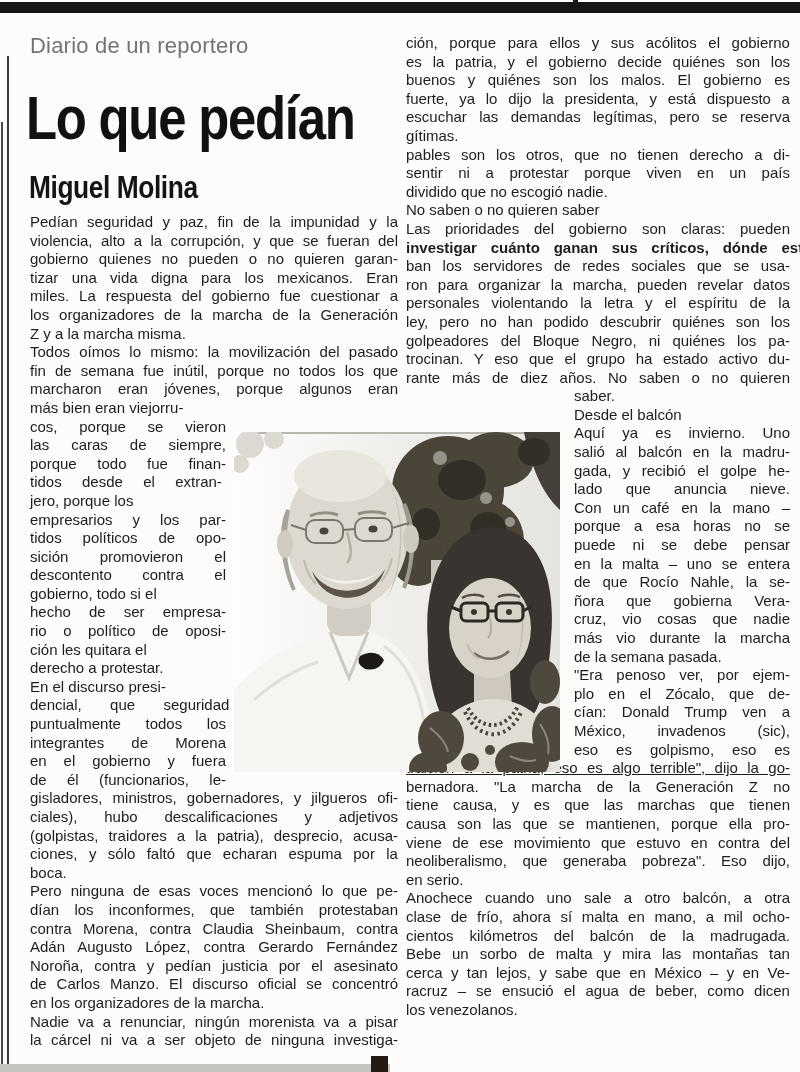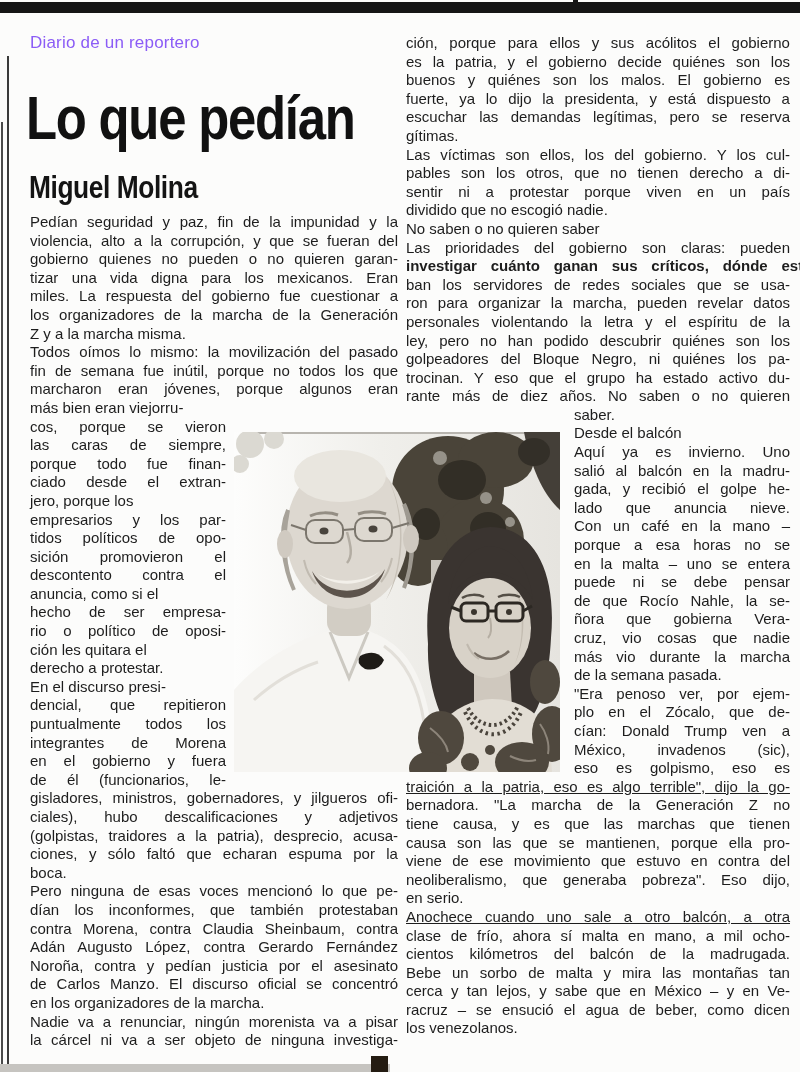--- a/index.html
+++ b/index.html
@@ -7,21 +7,21 @@
     width:800px;height:1072px;position:relative;overflow:hidden;
     background:#fcfcfb;color:#1f1f1f;
     font-family:"Liberation Sans",sans-serif;
     -webkit-font-smoothing:antialiased;
   }
   .abs{position:absolute}
   .top-bar{left:0;top:2px;width:800px;height:11px;background:#151515}
   .top-notch{left:573px;top:0;width:5px;height:13px;background:#151515}
   .rule-outer{left:1px;top:122px;width:2px;height:950px;background:#4a4a4a}
   .rule-inner{left:7px;top:56px;width:2px;height:1008px;background:#3a3a3a}
-  .kicker{left:30px;top:33px;font-size:17px;letter-spacing:.2px;color:#8b5cf6;white-space:nowrap}
+  .kicker{left:30px;top:33px;font-size:22px;letter-spacing:.2px;color:#737373;white-space:nowrap}
   .headline{
     left:26px;top:82px;margin:0;font-size:62px;font-weight:bold;letter-spacing:-1.5px;
     transform:scaleX(.82);transform-origin:0 0;white-space:nowrap;color:#111;
   }
   .byline{
     left:29px;top:170px;font-size:31px;font-weight:bold;letter-spacing:-.5px;
     transform:scaleX(.85);transform-origin:0 0;white-space:nowrap;color:#141414;
   }
   .col{position:absolute}
   .col-left{left:30px;top:213px;width:368px}
@@ -59,33 +59,33 @@
         <div class="tline"><span>Z y a la marcha misma.</span></div>
         <div class="tline" style="word-spacing: 5.05px;"><span>Todos oímos lo mismo: la movilización del pasado</span></div>
         <div class="tline" style="word-spacing: 4.94px;"><span>fin de semana fue inútil, porque no todos los que</span></div>
         <div class="tline" style="word-spacing: 12.06px;"><span>marcharon eran jóvenes, porque algunos eran</span></div>
         <div class="tline"><span>más bien eran viejorru-</span></div>
       </div>
     <div class="seg narrow-left">
         <div class="tline" style="word-spacing: 17.53px;"><span>cos, porque se vieron</span></div>
         <div class="tline" style="word-spacing: 17.81px;"><span>las caras de siempre,</span></div>
         <div class="tline" style="word-spacing: 16.41px;"><span>porque todo fue finan-</span></div>
-        <div class="tline" style="word-spacing: 16.14px;"><span>ciado desde el extran-</span></div>
+        <div class="tline" style="word-spacing: 16.14px;"><span>tidos desde el extran-</span></div>
         <div class="tline"><span>jero, porque los</span></div>
         <div class="tline" style="word-spacing: 15.87px;"><span>empresarios y los par-</span></div>
         <div class="tline" style="word-spacing: 16.69px;"><span>tidos políticos de opo-</span></div>
         <div class="tline" style="word-spacing: 27.13px;"><span>sición promovieron el</span></div>
         <div class="tline" style="word-spacing: 26.28px;"><span>descontento contra el</span></div>
-        <div class="tline"><span>anuncia, como si el</span></div>
+        <div class="tline"><span>gobierno, todo si el</span></div>
         <div class="tline" style="word-spacing: 13.92px;"><span>hecho de ser empresa-</span></div>
         <div class="tline" style="word-spacing: 12.31px;"><span>rio o político de oposi-</span></div>
         <div class="tline"><span>ción les quitara el</span></div>
         <div class="tline"><span>derecho a protestar.</span></div>
         <div class="tline"><span>En el discurso presi-</span></div>
-        <div class="tline" style="word-spacing: 24.2px;"><span>dencial, que repitieron</span></div>
+        <div class="tline" style="word-spacing: 24.2px;"><span>dencial, que seguridad</span></div>
         <div class="tline" style="word-spacing: 20.45px;"><span>puntualmente todos los</span></div>
         <div class="tline" style="word-spacing: 22.95px;"><span>integrantes de Morena</span></div>
         <div class="tline" style="word-spacing: 12.72px;"><span>en el gobierno y fuera</span></div>
         <div class="tline" style="word-spacing: 16.14px;"><span>de él (funcionarios, le-</span></div>
       </div>
     <div class="seg">
         <div class="tline" style="word-spacing: 5.9px;"><span>gisladores, ministros, gobernadores, y jilgueros ofi-</span></div>
         <div class="tline" style="word-spacing: 22.59px;"><span>ciales), hubo descalificaciones y adjetivos</span></div>
         <div class="tline" style="word-spacing: 5.89px;"><span>(golpistas, traidores a la patria), desprecio, acusa-</span></div>
         <div class="tline" style="word-spacing: 7.22px;"><span>ciones, y sólo faltó que echaran espuma por la</span></div>
@@ -103,21 +103,20 @@
   </div>
 
   <div class="col col-right">
     <div class="seg">
         <div class="tline" style="word-spacing: 7.45px;"><span>ción, porque para ellos y sus acólitos el gobierno</span></div>
         <div class="tline" style="word-spacing: 6.63px;"><span>es la patria, y el gobierno decide quiénes son los</span></div>
         <div class="tline" style="word-spacing: 8.29px;"><span>buenos y quiénes son los malos. El gobierno es</span></div>
         <div class="tline" style="word-spacing: 6.53px;"><span>fuerte, ya lo dijo la presidenta, y está dispuesto a</span></div>
         <div class="tline" style="word-spacing: 8.14px;"><span>escuchar las demandas legítimas, pero se reserva</span></div>
         <div class="tline"><span>gítimas.</span></div>
-        <div class="tline" style="word-spacing: 5.95px;"><span>Las víctimas son ellos, los del gobierno. Y los cul-</span></div>
         <div class="tline" style="word-spacing: 6.62px;"><span>pables son los otros, que no tienen derecho a di-</span></div>
         <div class="tline" style="word-spacing: 11.41px;"><span>sentir ni a protestar porque viven en un país</span></div>
         <div class="tline"><span>dividido que no escogió nadie.</span></div>
         <div class="tline"><span>No saben o no quieren saber</span></div>
         <div class="tline" style="word-spacing: 10.63px;"><span>Las prioridades del gobierno son claras: pueden</span></div>
         <div class="tline" style="word-spacing: 9.66px; font-weight: bold;"><span>investigar cuánto ganan sus críticos, dónde esta-</span></div>
         <div class="tline" style="word-spacing: 7.35px;"><span>ban los servidores de redes sociales que se usa-</span></div>
         <div class="tline" style="word-spacing: 6.02px;"><span>ron para organizar la marcha, pueden revelar datos</span></div>
         <div class="tline" style="word-spacing: 7.87px;"><span>personales violentando la letra y el espíritu de la</span></div>
         <div class="tline" style="word-spacing: 6.76px;"><span>ley, pero no han podido descubrir quiénes son los</span></div>
@@ -127,42 +126,42 @@
       </div>
     <div class="seg narrow-right">
         <div class="tline"><span>saber.</span></div>
         <div class="tline"><span>Desde el balcón</span></div>
         <div class="tline" style="word-spacing: 13.14px;"><span>Aquí ya es invierno. Uno</span></div>
         <div class="tline" style="word-spacing: 6.51px;"><span>salió al balcón en la madru-</span></div>
         <div class="tline" style="word-spacing: 7.17px;"><span>gada, y recibió el golpe he-</span></div>
         <div class="tline" style="word-spacing: 19.18px;"><span>lado que anuncia nieve.</span></div>
         <div class="tline" style="word-spacing: 7.37px;"><span>Con un café en la mano –</span></div>
         <div class="tline" style="word-spacing: 9.18px; text-align: right;"><span>porque a esa horas no se</span></div>
+        <div class="tline" style="word-spacing: 12.71px;"><span>puede ni se debe pensar</span></div>
         <div class="tline" style="word-spacing: 5.7px;"><span>en la malta – uno se entera</span></div>
-        <div class="tline" style="word-spacing: 12.71px;"><span>puede ni se debe pensar</span></div>
         <div class="tline" style="word-spacing: 7.68px;"><span>de que Rocío Nahle, la se-</span></div>
         <div class="tline" style="word-spacing: 18.07px;"><span>ñora que gobierna Vera-</span></div>
         <div class="tline" style="word-spacing: 11.68px;"><span>cruz, vio cosas que nadie</span></div>
         <div class="tline" style="word-spacing: 9.81px;"><span>más vio durante la marcha</span></div>
         <div class="tline"><span>de la semana pasada.</span></div>
         <div class="tline" style="word-spacing: 9.52px;"><span>"Era penoso ver, por ejem-</span></div>
         <div class="tline" style="word-spacing: 10.18px;"><span>plo en el Zócalo, que de-</span></div>
         <div class="tline" style="word-spacing: 11.06px;"><span>cían: Donald Trump ven a</span></div>
         <div class="tline" style="word-spacing: 27.55px;"><span>México, invadenos (sic),</span></div>
         <div class="tline" style="word-spacing: 13.77px;"><span>eso es golpismo, eso es</span></div>
       </div>
     <div class="seg">
         <div class="tline" style="word-spacing: 5.18px; text-decoration: underline;"><span>traición a la patria, eso es algo terrible", dijo la go-</span></div>
         <div class="tline" style="word-spacing: 11.21px;"><span>bernadora. "La marcha de la Generación Z no</span></div>
         <div class="tline" style="word-spacing: 10.37px;"><span>tiene causa, y es que las marchas que tienen</span></div>
         <div class="tline" style="word-spacing: 6.93px;"><span>causa son las que se mantienen, porque ella pro-</span></div>
         <div class="tline" style="word-spacing: 6.2px;"><span>viene de ese movimiento que estuvo en contra del</span></div>
         <div class="tline" style="word-spacing: 11.36px;"><span>neoliberalismo, que generaba pobreza". Eso dijo,</span></div>
         <div class="tline"><span>en serio.</span></div>
-        <div class="tline" style="word-spacing: 8.18px; text-decoration: underline;"><span>Anochece cuando uno sale a otro balcón, a otra</span></div>
+        <div class="tline" style="word-spacing: 8.18px;"><span>Anochece cuando uno sale a otro balcón, a otra</span></div>
         <div class="tline" style="word-spacing: 5.47px;"><span>clase de frío, ahora sí malta en mano, a mil ocho-</span></div>
         <div class="tline" style="word-spacing: 11.75px;"><span>cientos kilómetros del balcón de la madrugada.</span></div>
         <div class="tline" style="word-spacing: 6.81px;"><span>Bebe un sorbo de malta y mira las montañas tan</span></div>
         <div class="tline" style="word-spacing: 4.14px;"><span>cerca y tan lejos, y sabe que en México – y en Ve-</span></div>
         <div class="tline" style="word-spacing: 5.88px;"><span>racruz – se ensució el agua de beber, como dicen</span></div>
         <div class="tline"><span>los venezolanos.</span></div>
       </div>
   </div>
 
   <figure class="abs photo">

